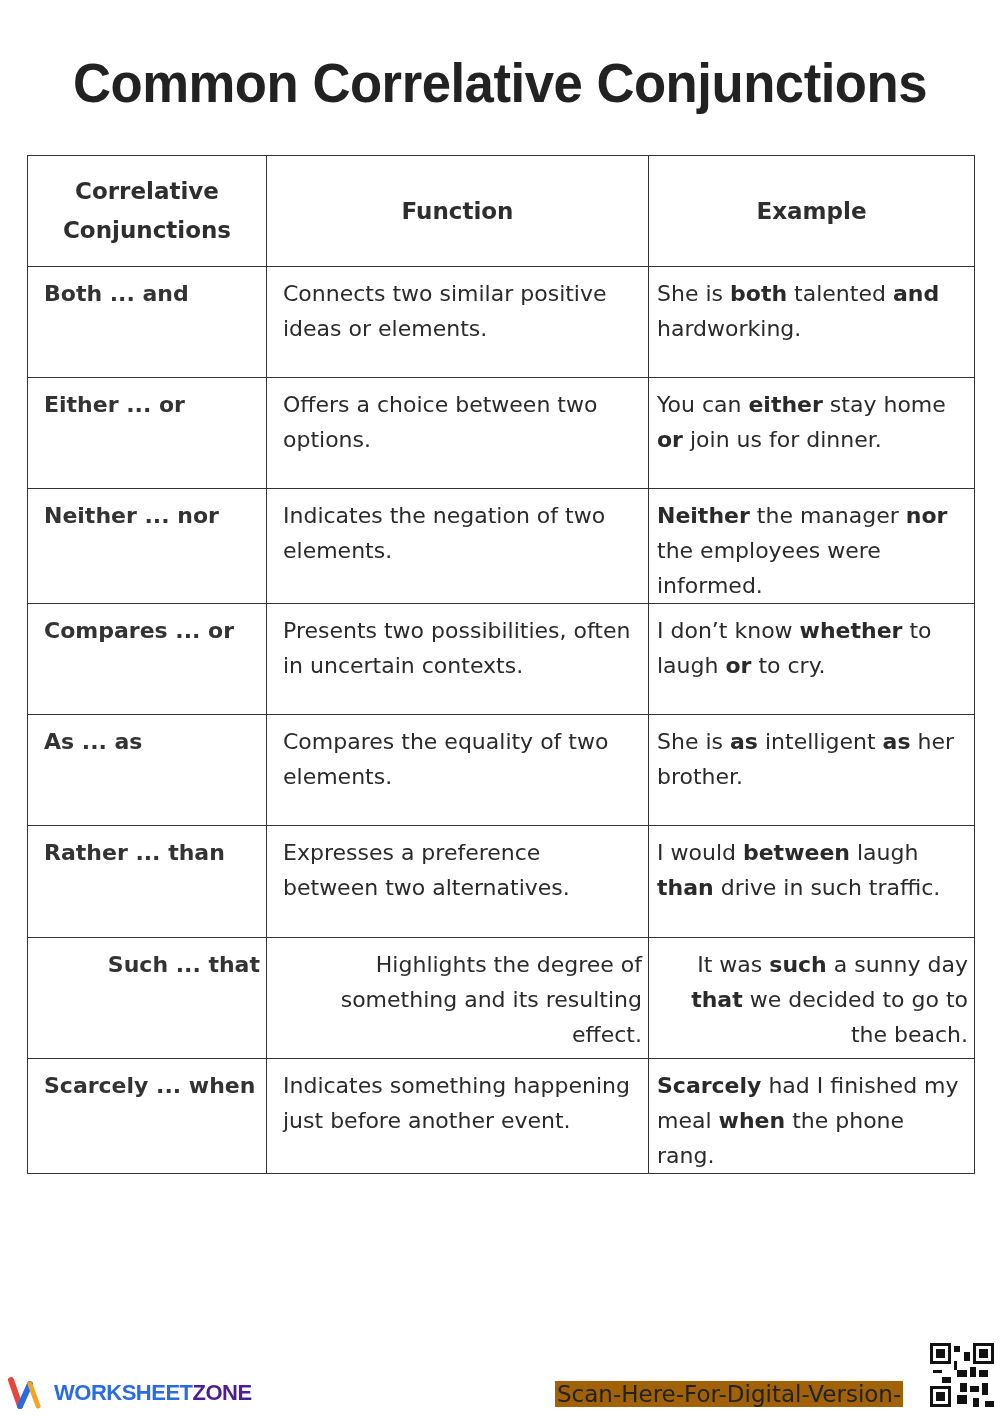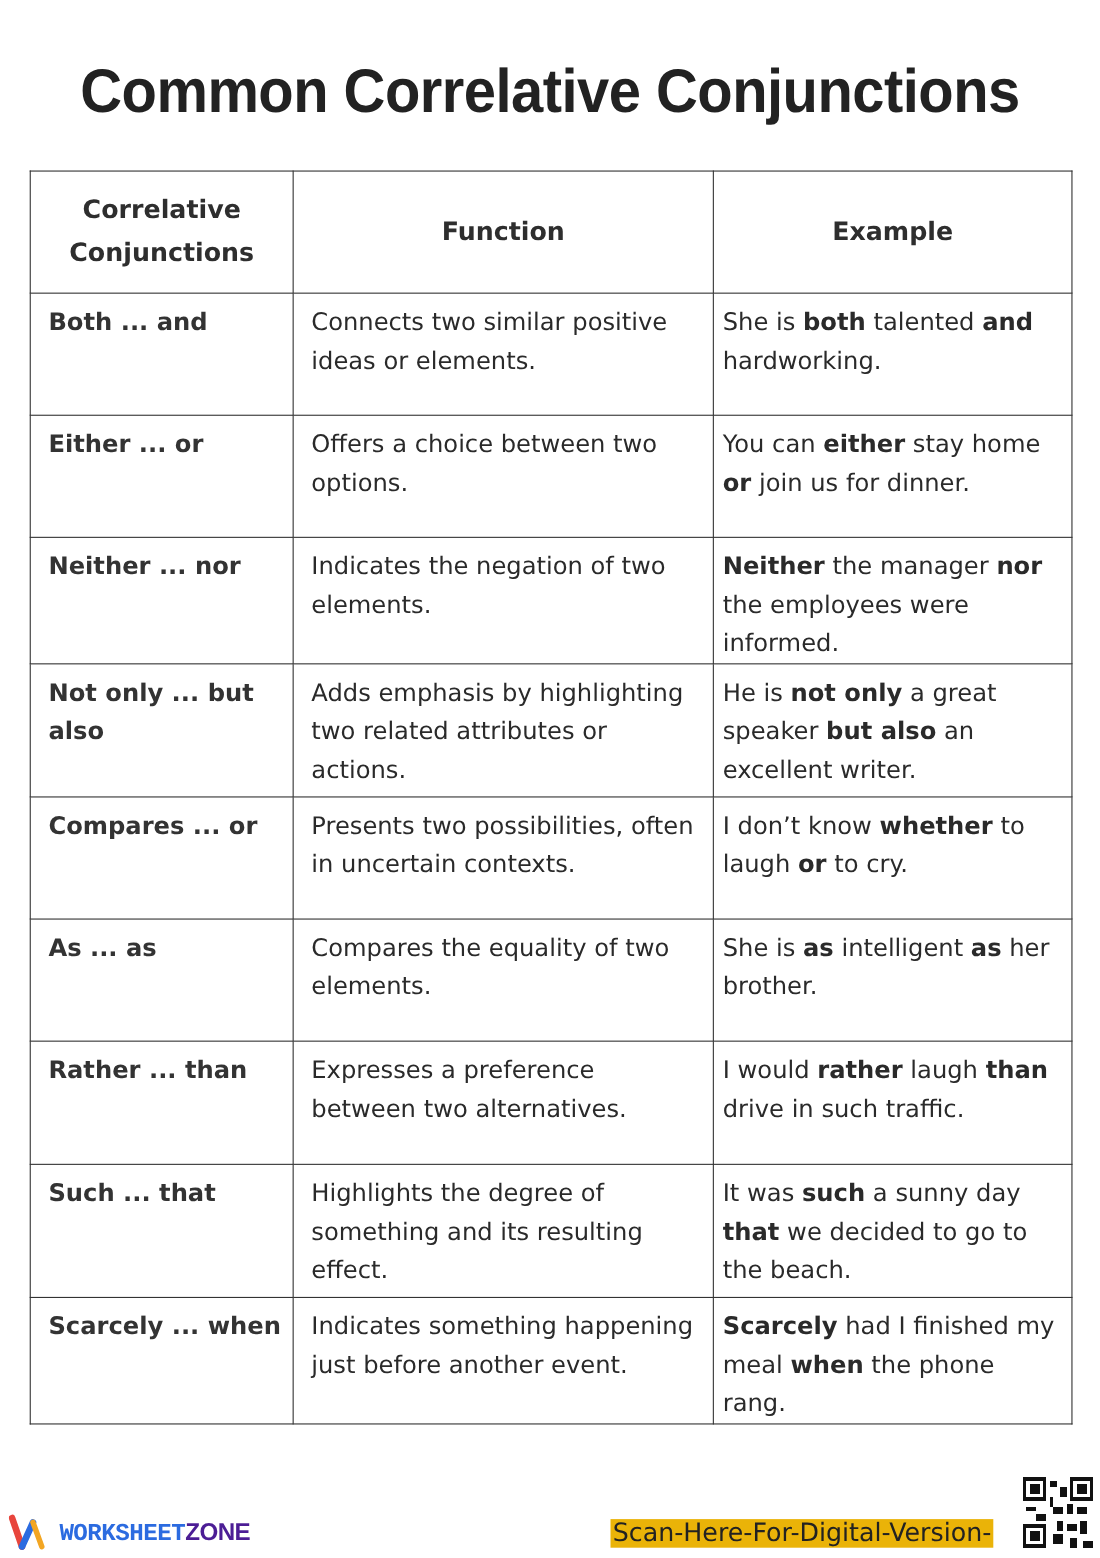--- a/index.html
+++ b/index.html
@@ -8,22 +8,22 @@
   table { position:absolute; top:155px; left:27px; width:947px; border-collapse:collapse; table-layout:fixed; }
   col.c1 { width:239px; } col.c2 { width:382px; } col.c3 { width:326px; }
   td, th { border:1.5px solid #333; vertical-align:top; font-size:22px; line-height:35px; padding:9px 6px 0 16px; font-weight:normal; overflow:hidden; }
   th { vertical-align:middle; text-align:center; font-weight:bold; padding:0 25px; color:#2e2e2e; font-size:23px; line-height:39px; }
   td.term { font-weight:bold; color:#333; }
   td.ex { padding-left:8px; }
   td.ex b { font-weight:bold;margin-top:31px; }
   .footer-logo { position:absolute; left:8px; top:1376px; height:34px; display:flex; align-items:center; background:#fff; }
   .logo-mark { width:46px; height:34px; }
   .logo-text { font-family:"Liberation Sans", sans-serif; font-weight:bold; font-size:22px; letter-spacing:-0.5px; }
-  .logo-text .w { color:#2b6be0;font-family:Liberation Mono, monospace; } .logo-text .z { color:#4c1d95;text-align:center; }
-  .scan { position:absolute; left:555px; top:1381px; font-size:23px; color:#222; background:#eab308; padding:0 2px; }
+  .logo-text .w { color:#2b6be0; } .logo-text .z { color:#4c1d95;text-align:center; }
+  .scan { position:absolute; left:555px; top:1381px; font-size:23px; color:#222; background:#a16207; padding:0 2px; }
   .qr { position:absolute; left:930px; top:1342px; width:64px; height:66px; background:#fff; }
 </style>
 </head>
 <body>
 
 <div class="title">Common Correlative Conjunctions</div>
 
 <table>
   <colgroup>
       <col class="c1">
@@ -46,41 +46,36 @@
       <tr style="height: 111px;">
         <td class="term">Either ... or</td>
         <td>Offers a choice between two options.</td>
         <td class="ex"><span>You can </span><b>either</b><span> stay home </span><b>or</b><span> join us for dinner.</span></td>
       </tr>
       <tr style="height: 111px;">
         <td class="term">Neither ... nor</td>
         <td>Indicates the negation of two elements.</td>
         <td class="ex"><b>Neither</b><span> the manager </span><b>nor</b><span> the employees were informed.</span></td>
       </tr>
-      <tr style="height: 121px;">
-        <td class="term">Not only ... but also</td>
-        <td>Adds emphasis by highlighting two related attributes or actions.</td>
-        <td class="ex"><span>He is </span><b>not only</b><span> a great speaker </span><b>but also</b><span> an excellent writer.</span></td>
-      </tr>
       <tr style="height: 111px;">
         <td class="term">Compares ... or</td>
         <td>Presents two possibilities, often in uncertain contexts.</td>
         <td class="ex"><span>I don’t know </span><b>whether</b><span> to laugh </span><b>or</b><span> to cry.</span></td>
       </tr>
       <tr style="height: 111px;">
         <td class="term">As ... as</td>
         <td>Compares the equality of two elements.</td>
         <td class="ex"><span>She is </span><b>as</b><span> intelligent </span><b>as</b><span> her brother.</span></td>
       </tr>
       <tr style="height: 112px;">
         <td class="term">Rather ... than</td>
         <td>Expresses a preference between two alternatives.</td>
-        <td class="ex"><span>I would </span><b>rather</b><span> laugh </span><b>than</b><span> drive in such traffic.</span></td>
+        <td class="ex"><span>I would </span><b>between</b><span> laugh </span><b>than</b><span> drive in such traffic.</span></td>
       </tr>
-      <tr style="height: 121px;">
+      <tr style="height: 121px; text-align: right;">
         <td class="term">Such ... that</td>
         <td>Highlights the degree of something and its resulting effect.</td>
         <td class="ex"><span>It was </span><b>such</b><span> a sunny day </span><b>that</b><span> we decided to go to the beach.</span></td>
       </tr>
       <tr style="height: 110px;">
         <td class="term">Scarcely ... when</td>
         <td>Indicates something happening just before another event.</td>
         <td class="ex"><b>Scarcely</b><span> had I finished my meal </span><b>when</b><span> the phone rang.</span></td>
       </tr>
     </tbody>

